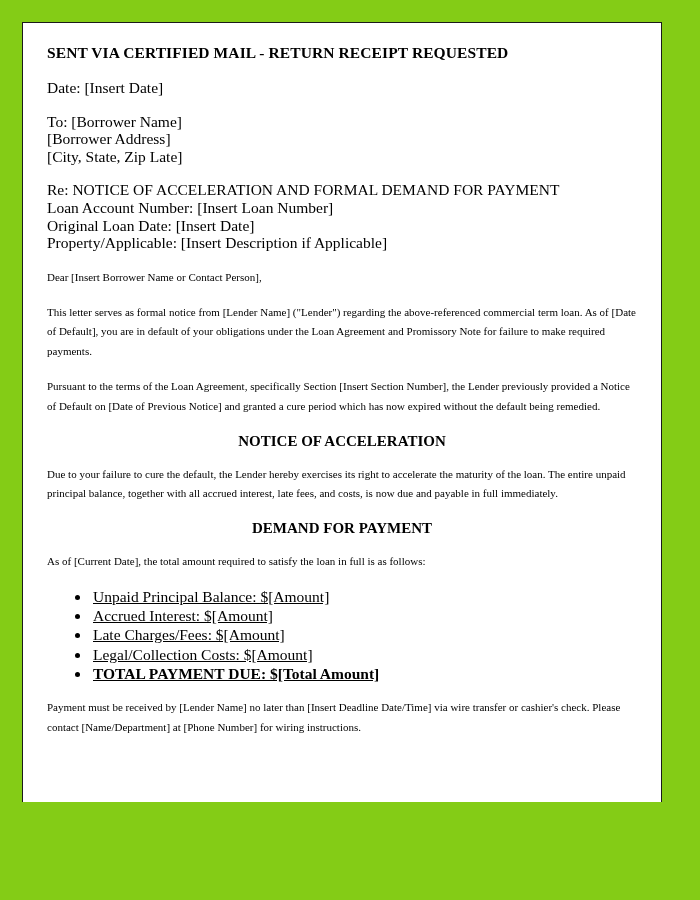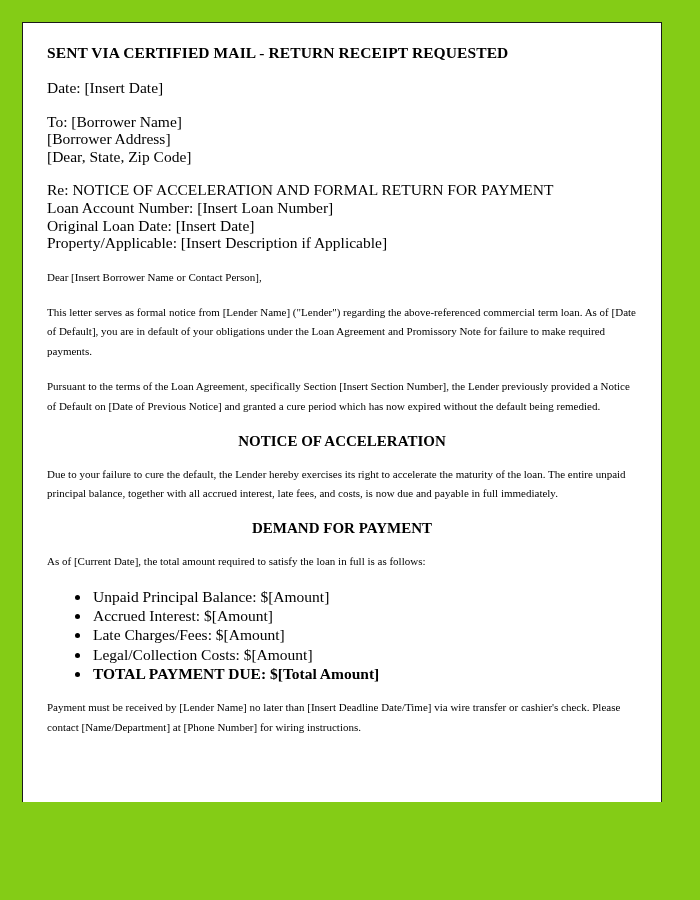--- a/index.html
+++ b/index.html
@@ -73,20 +73,21 @@
   .amount-list {
     list-style: disc;
     margin: 0 0 15px 0;
     padding: 0 0 0 44px;
     font-size: 15.5px;
     line-height: 19.2px;
   }
   .amount-list li {
     margin: 0;
     padding: 0 0 0 2px;
+    text-decoration: underline;
   }
   .amount-list li.total {
     font-weight: bold;
   }
 </style>
 </head>
 <body>
 
 <div class="page-canvas">
   <div class="page-frame">
@@ -94,25 +95,25 @@
 
       <div class="title">SENT VIA CERTIFIED MAIL - RETURN RECEIPT REQUESTED</div>
 
       <div class="block">
         <span class="line">Date: [Insert Date]</span>
       </div>
 
       <div class="block">
         <span class="line">To: [Borrower Name]</span>
         <span class="line">[Borrower Address]</span>
-        <span class="line">[Dear, State, Zip Code]</span>
+        <span class="line">[City, State, Zip Late]</span>
       </div>
 
       <div class="block">
-        <span class="line">Re: NOTICE OF ACCELERATION AND FORMAL RETURN FOR PAYMENT</span>
+        <span class="line">Re: NOTICE OF ACCELERATION AND FORMAL DEMAND FOR PAYMENT</span>
         <span class="line">Loan Account Number: [Insert Loan Number]</span>
         <span class="line">Original Loan Date: [Insert Date]</span>
         <span class="line">Property/Applicable: [Insert Description if Applicable]</span>
       </div>
 
       <div class="para">Dear [Insert Borrower Name or Contact Person],</div>
 
       <div class="para">This letter serves as formal notice from [Lender Name] ("Lender") regarding the above-referenced commercial term loan. As of [Date of Default], you are in default of your obligations under the Loan Agreement and Promissory Note for failure to make required payments.</div>
 
       <div class="para">Pursuant to the terms of the Loan Agreement, specifically Section [Insert Section Number], the Lender previously provided a Notice of Default on [Date of Previous Notice] and granted a cure period which has now expired without the default being remedied.</div>

